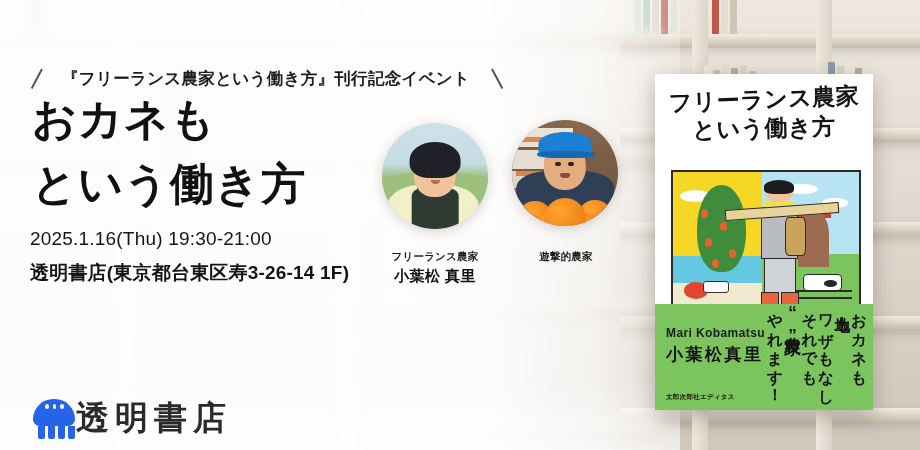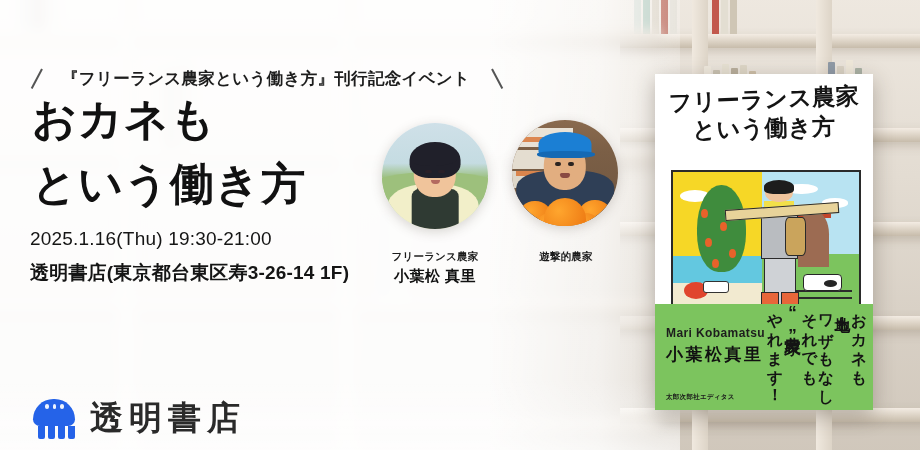--- a/index.html
+++ b/index.html
@@ -72,21 +72,21 @@
   .meta .when{font-size:19px;font-weight:normal;letter-spacing:.2px;}
   .meta .where{font-size:19px;font-weight:bold;margin-top:10px;letter-spacing:.2px;}
 
   .desc{
     position:absolute;left:30px;top:272px;width:500px;
     font-size:15.2px;font-weight:bold;line-height:1.62;color:#1a1a1a;
     letter-spacing:.1px;text-align:justify;
   }
 
   
-  .brand{position:absolute;left:32px;top:368px;display:flex;align-items:flex-end;gap:14px;}
+  .brand{position:absolute;left:32px;top:368px;display:flex;align-items:flex-end;}
   .jelly{width:44px;height:44px;position:relative;}
   .jelly .dome{
     position:absolute;left:1px;top:2px;width:42px;height:27px;
     background:#2563e8;border-radius:21px 21px 7px 7px;
   }
   .jelly .dot{position:absolute;top:7px;width:3.5px;height:5px;border-radius:2px;background:#fff;opacity:.92;}
   .jelly .d1{left:13px;} .jelly .d2{left:20.5px;} .jelly .d3{left:28px;}
   .jelly .legs{position:absolute;left:6px;top:29px;display:flex;gap:3.5px;}
   .jelly .leg{width:6.5px;height:13px;background:#2563e8;border-radius:0 0 2px 2px;}
   .brandname{

